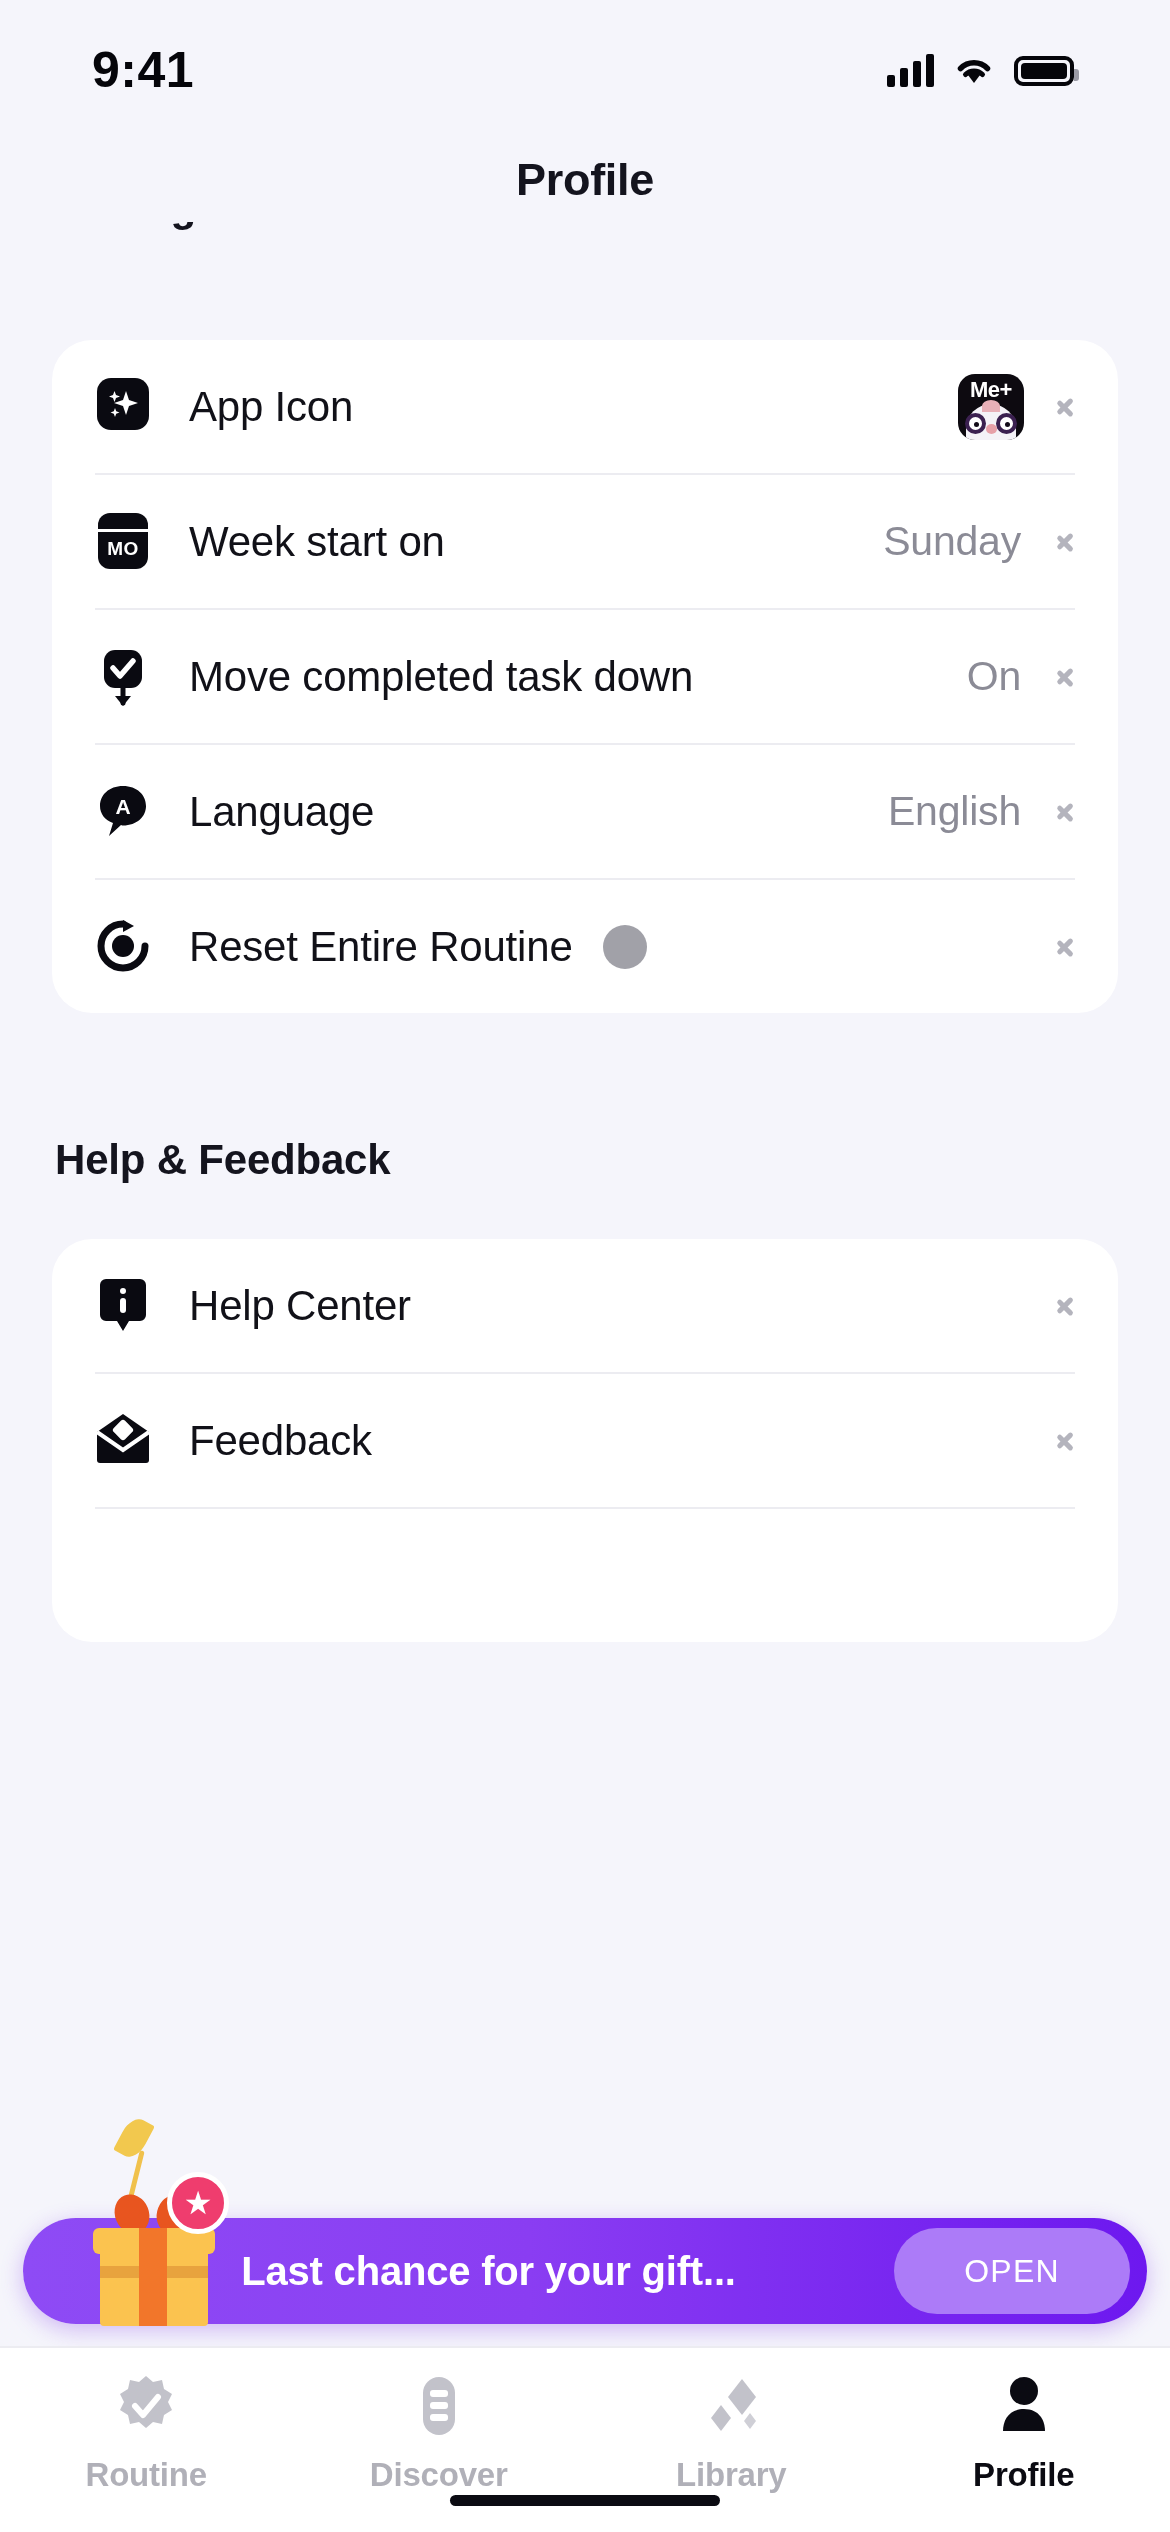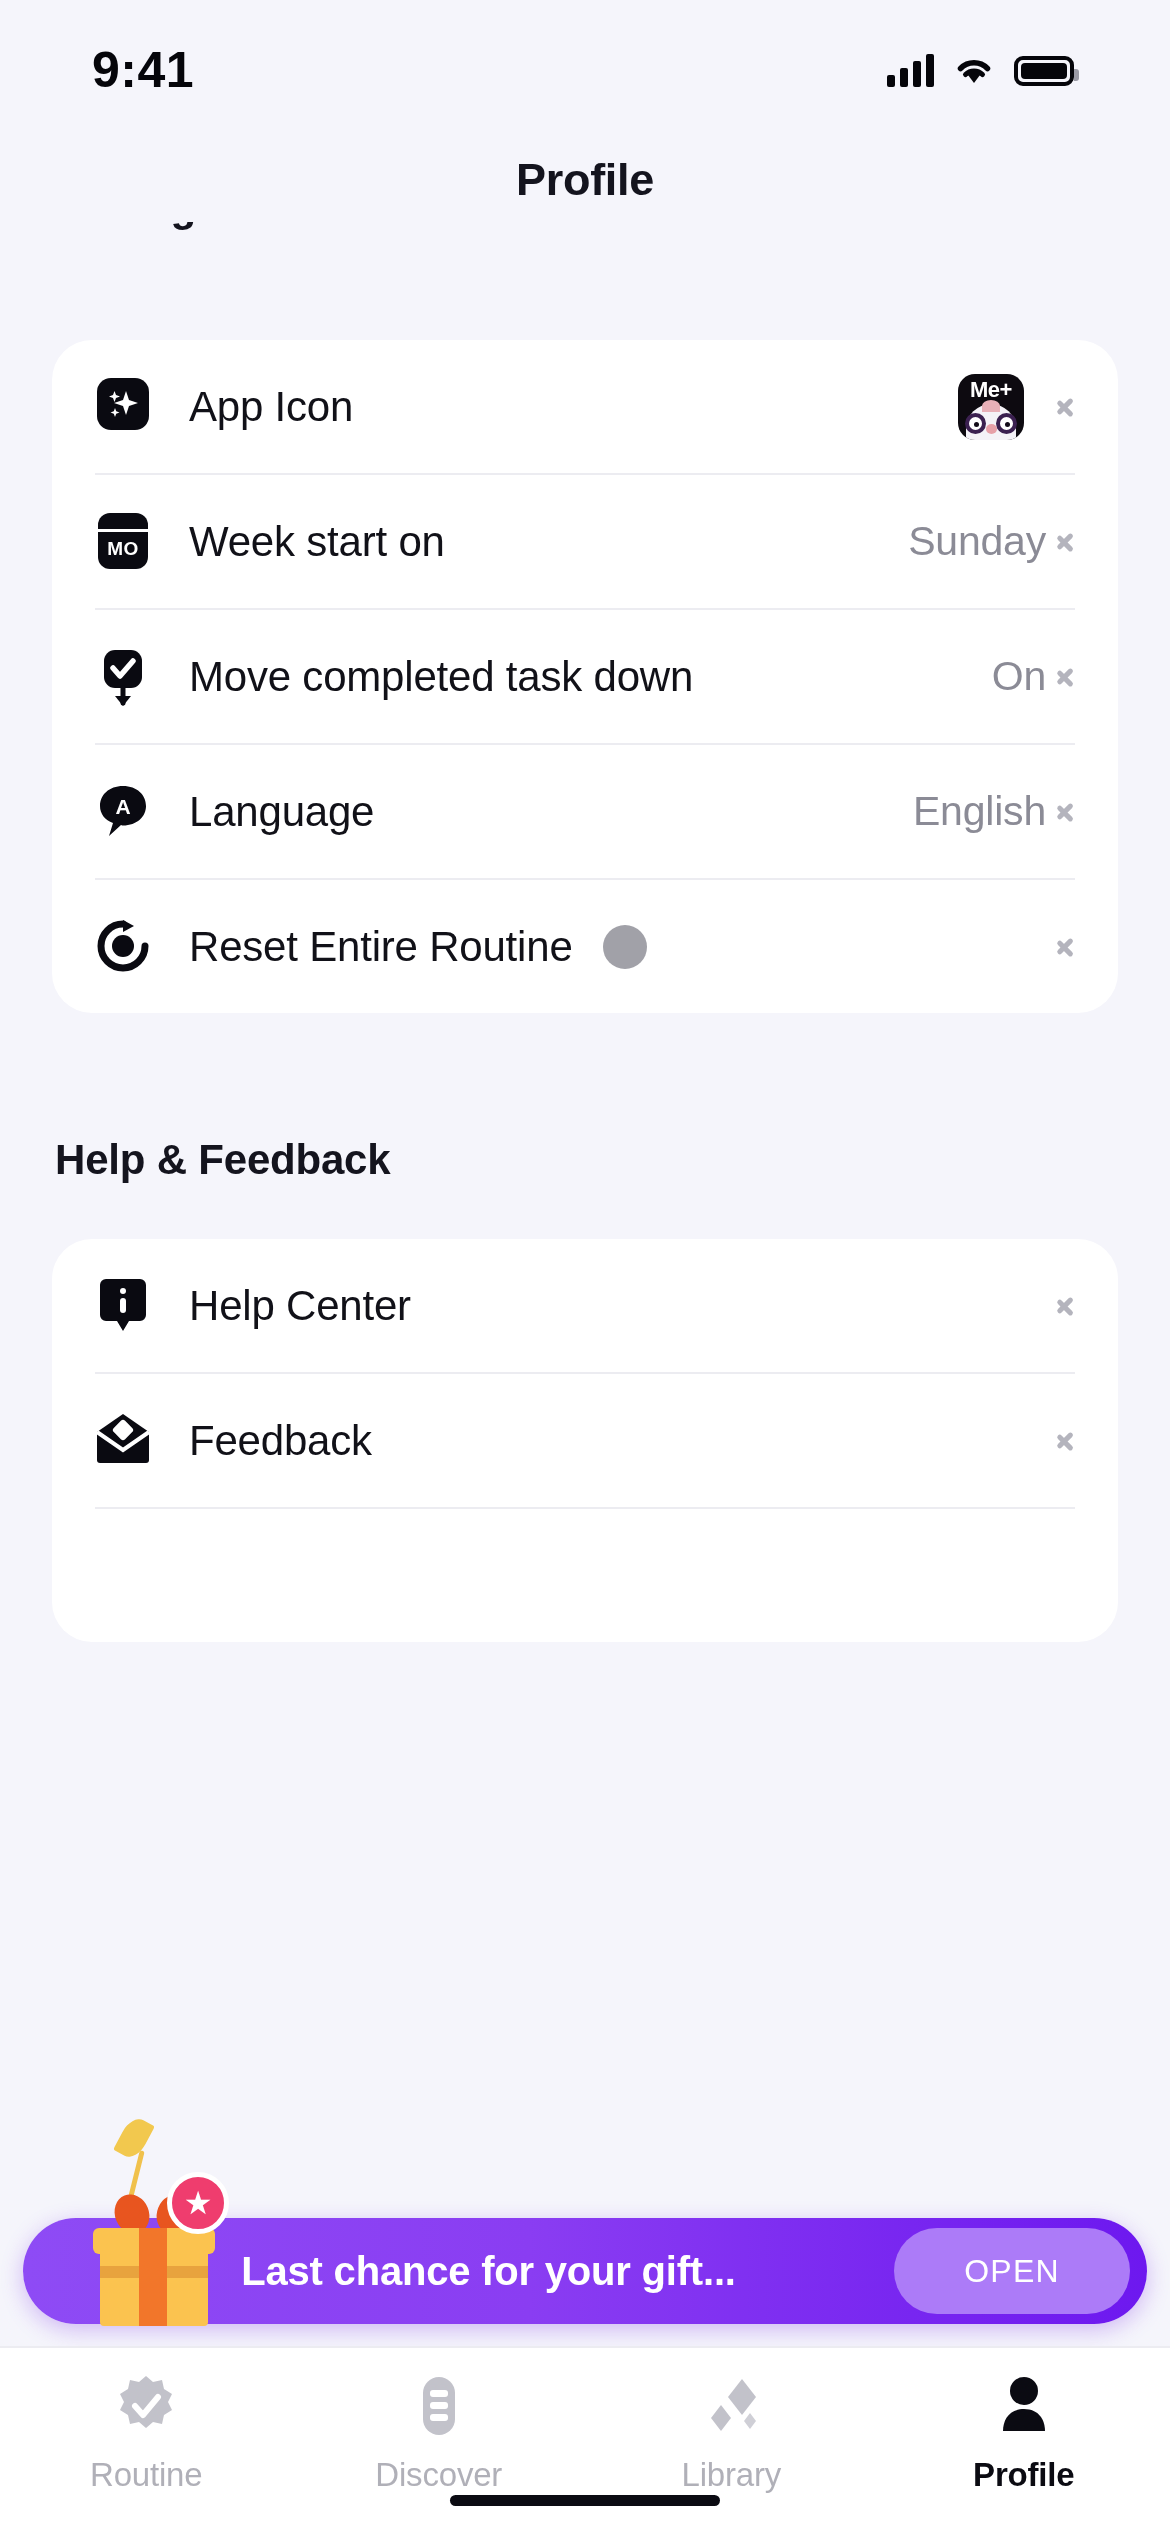--- a/index.html
+++ b/index.html
@@ -62,21 +62,21 @@
   .row {
     display:flex; align-items:center; height:133px;
     padding:0 45px 0 42px; position:relative;
   }
   .row-icon {
     width:58px; height:58px; flex:0 0 58px;
     display:flex; align-items:flex-start; justify-content:center;
     margin-right:37px;
   }
   .row-label { font-size:42px; color:#111118; letter-spacing:-0.2px; flex:1; }
-  .row-value { font-size:41px; color:#8b8b96; margin-right:10px; letter-spacing:-0.2px; }
+  .row-value { font-size:41px; color:#8b8b96; margin-right:35px; letter-spacing:-0.2px; }
   .chev {
     width:17px; height:30px; flex:0 0 17px; position:relative;
   }
   .chev::before, .chev::after {
     content:""; position:absolute; left:2px; width:20px; height:5px;
     background:#b4b4bd; border-radius:3px;
   }
   .chev::before { top:7px; transform:rotate(45deg); transform-origin:left center; }
   .chev::after  { bottom:6px; transform:rotate(-45deg); transform-origin:left center; }
 
@@ -191,21 +191,21 @@
   }
 
   
   .tabbar {
     position:absolute; left:0; bottom:0; width:1170px; height:186px;
     background:#ffffff; border-top:2px solid #ececf1;
     display:flex; align-items:flex-start; padding-top:22px;
   }
   .tab { flex:1; display:flex; flex-direction:column; align-items:center; gap:14px; }
   .tab-icon { width:72px; height:72px; display:flex; align-items:center; justify-content:center; }
-  .tab-label { font-size:33px; color:#b0b0b8; letter-spacing:-0.2px; }
+  .tab-label { font-size:33px; color:#b0b0b8; letter-spacing:-0.2px;font-weight:bold; }
   .tab.active .tab-label { color:#0b0b12; font-weight:700; }
 
   .home-indicator {
     position:absolute; bottom:26px; left:50%; transform:translateX(-50%);
     width:270px; height:11px; background:#0b0b12; border-radius:6px;
   }
 </style>
 </head>
 <body>
 

